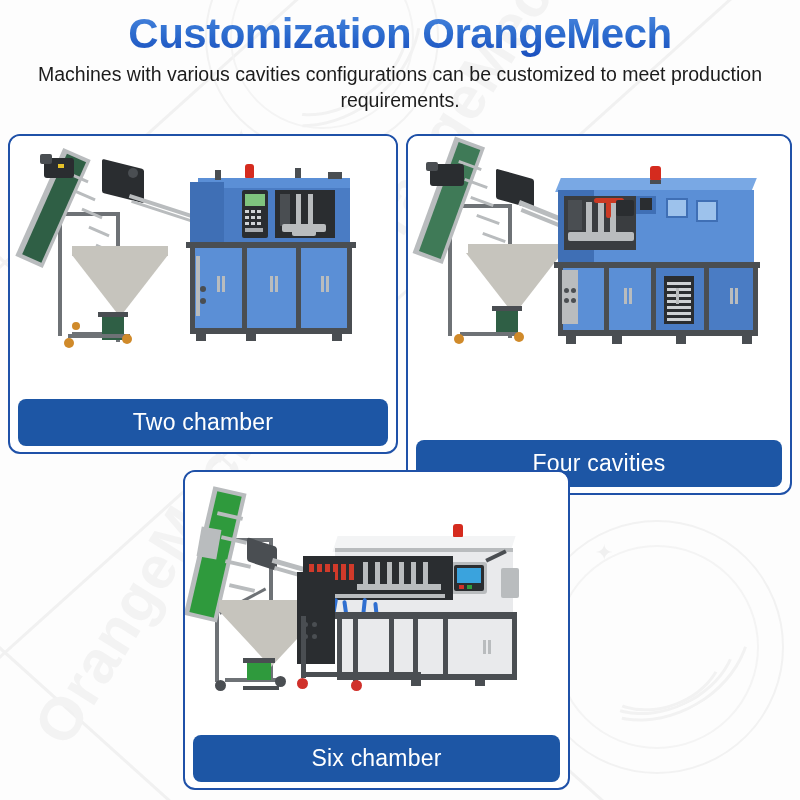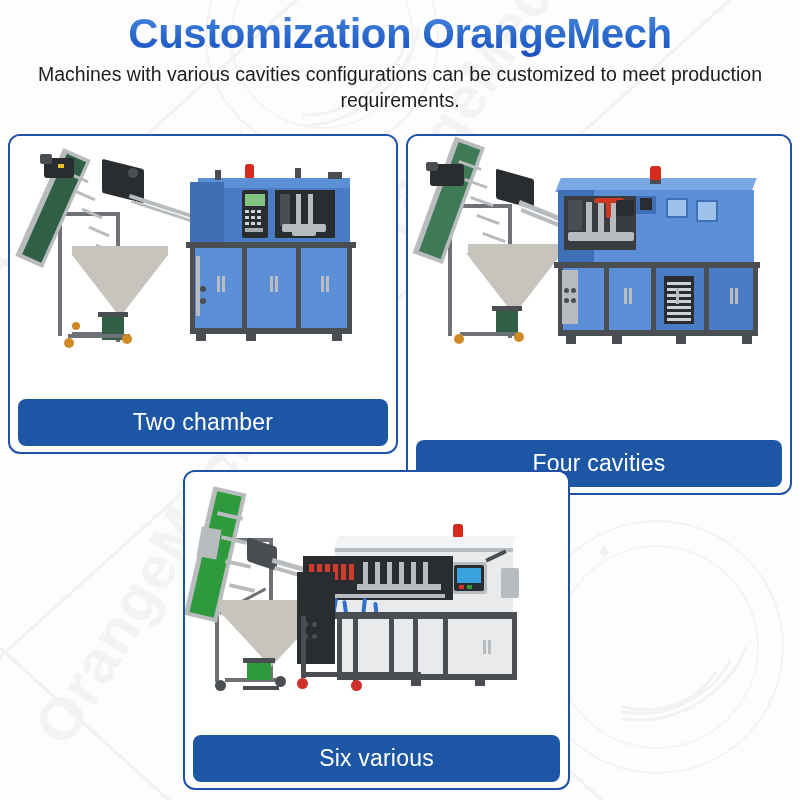--- a/index.html
+++ b/index.html
@@ -490,16 +490,16 @@
         <div class="p steel-d" style="left:168px; top:147px; width:5px; height:62px;"></div>
         <div class="p steel-d" style="left:228px; top:147px; width:5px; height:62px;"></div>
         <div class="p steel-d" style="left:116px; top:200px; width:120px; height:5px;"></div>
 
         <div class="p" style="left:112px; top:206px; width:11px; height:11px; background:#d0302a; border-radius:50%;"></div>
         <div class="p" style="left:166px; top:208px; width:11px; height:11px; background:#d0302a; border-radius:50%;"></div>
         <div class="p steel-d" style="left:226px; top:206px; width:10px; height:8px;"></div>
         <div class="p steel-d" style="left:290px; top:206px; width:10px; height:8px;"></div>
       </div>
     </div>
-    <div class="caption">Six various</div>
+    <div class="caption">Six chamber</div>
   </div>
 
 </div>
 
 </body></html>

